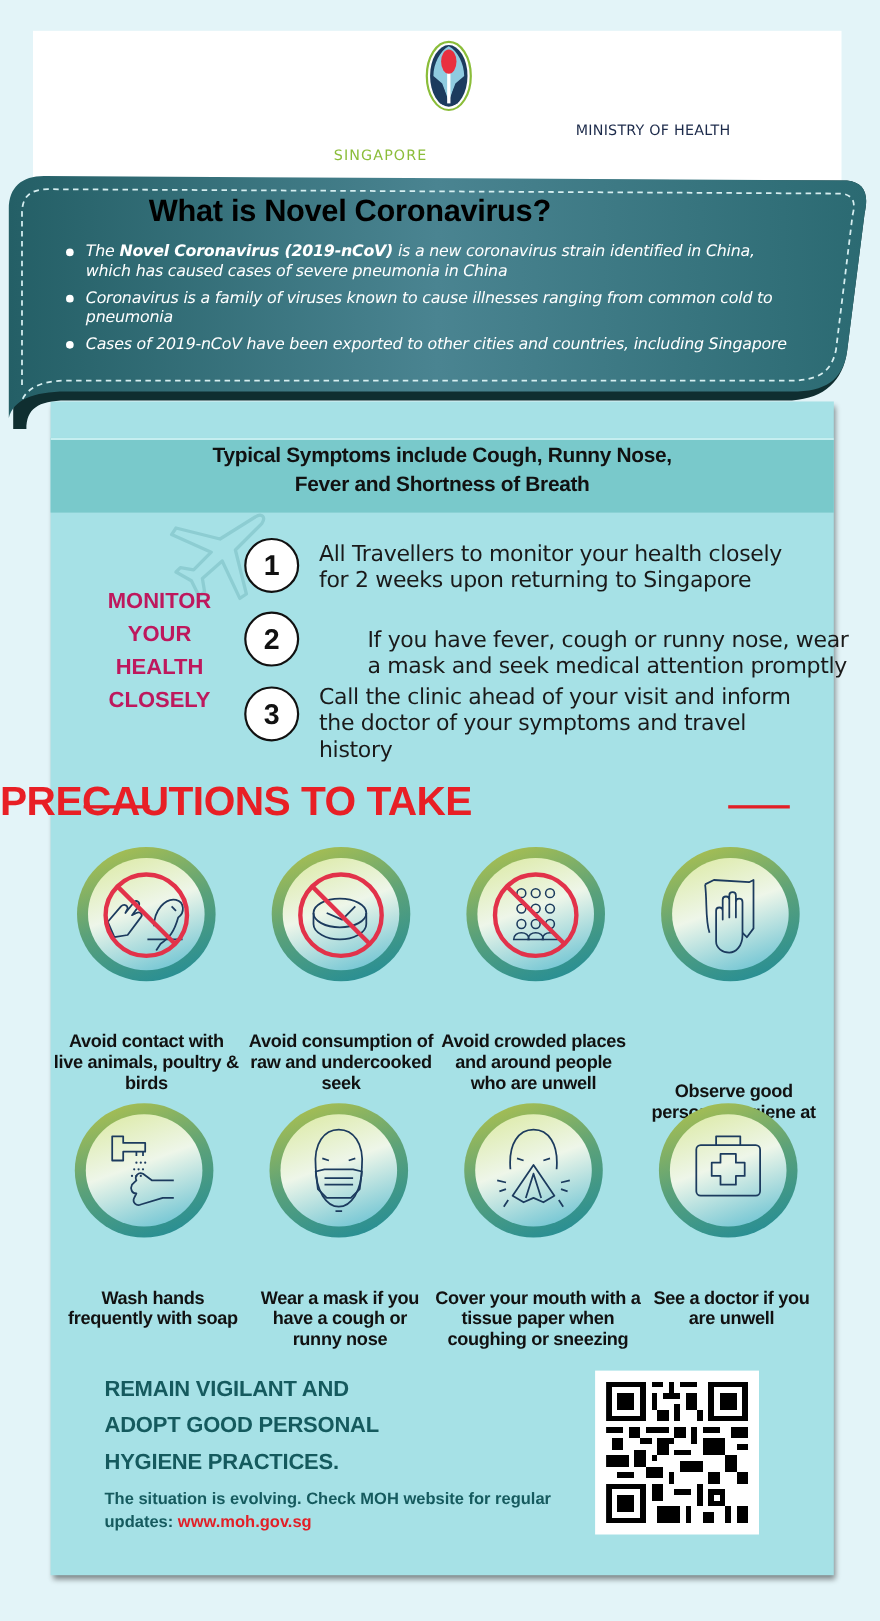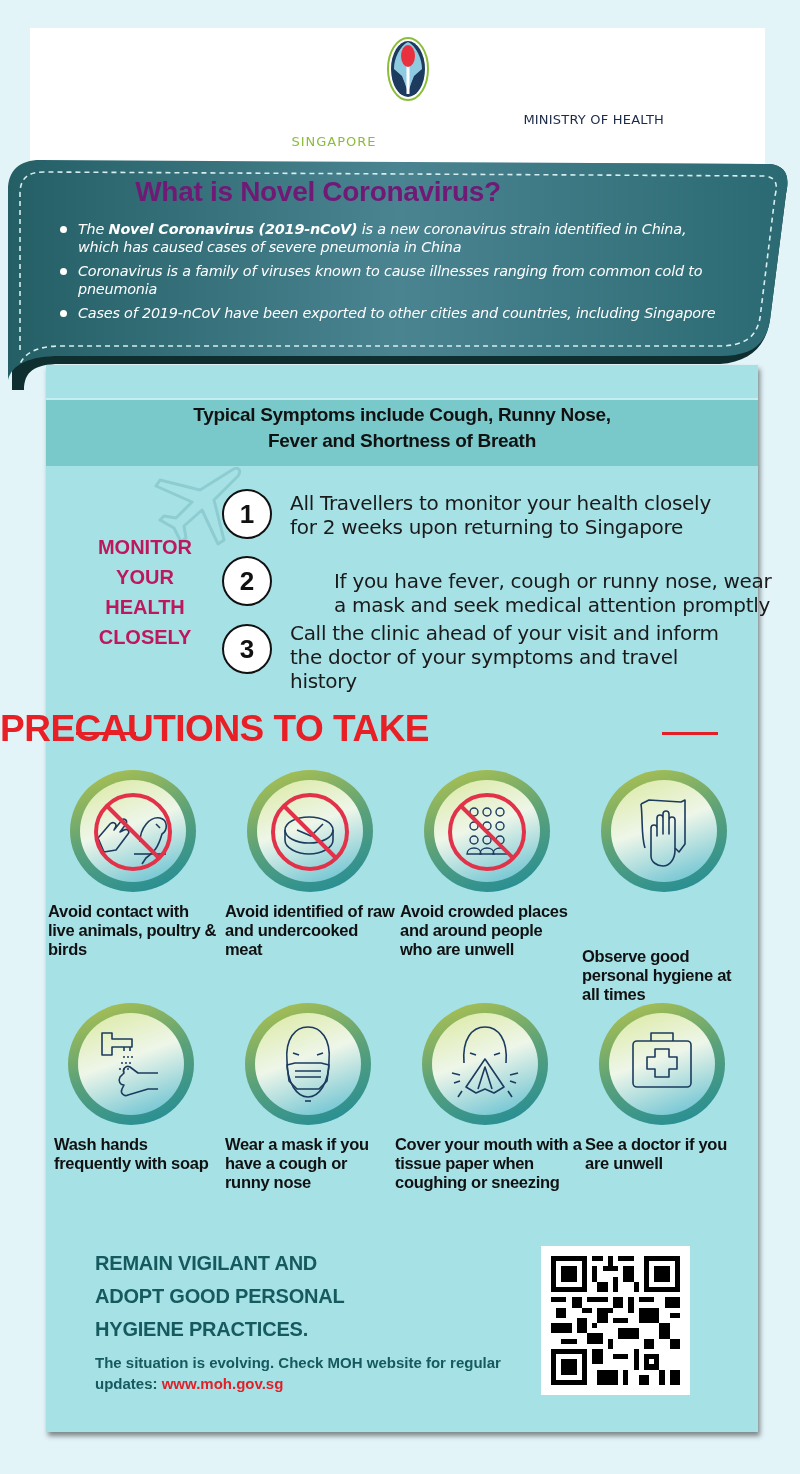--- a/index.html
+++ b/index.html
@@ -12,32 +12,32 @@
   .white-card {
     position: absolute; left: 30px; top: 28px; width: 735px; height: 150px;
     background: #ffffff;
   }
   .logo { position: absolute; left: 386px; top: 36px; width: 44px; height: 66px; }
   .moh-title {
     position: absolute; left: 0; width: 664px; top: 112px; text-align: right;
     font-family: "DejaVu Sans", sans-serif; font-size: 13px; color: #1c2a4a; letter-spacing: 0.2px;
   }
   .moh-sub {
-    position: absolute; left: 0; width: 668px; top: 134px; text-align: center;
+    position: absolute; left: 12px; width: 668px; top: 134px; text-align: center;
     font-family: "DejaVu Sans", sans-serif; font-size: 13px; color: #8bbd3a; letter-spacing: 1px;
   }
   .main-panel {
     position: absolute; left: 46px; top: 365px; width: 712px; height: 1067px;
     background: #a6e1e6;
     box-shadow: 2px 4px 5px rgba(0,0,0,0.45);
   }
   .ribbon-wrap { position: absolute; left: 0; top: 150px; width: 800px; height: 240px; }
   .banner-title {
     position: absolute; left: 0; width: 636px; top: 176px; text-align: center;
-    font-family: "Liberation Sans", sans-serif; font-weight: bold; font-size: 28px; color: #701a75;
+    font-family: "Liberation Sans", sans-serif; font-weight: bold; font-size: 28px; color: #000000;
     letter-spacing: -0.3px;
   }
   .banner-list { position: absolute; left: 58px; top: 220px; width: 660px; list-style: none; }
   .banner-list li {
     position: relative; padding-left: 20px; color: #ffffff; font-style: italic;
     font-family: "DejaVu Sans", sans-serif; font-size: 14.4px; line-height: 18px; margin-bottom: 6px;
     letter-spacing: -0.2px;
   }
   .banner-list li::before {
     content: ""; position: absolute; left: 2px; top: 6px; width: 7px; height: 7px; border-radius: 50%; background: #fff;
@@ -75,22 +75,22 @@
   .icon-circle {
     position: absolute; width: 126px; height: 122px; border-radius: 50%;
     background: linear-gradient(160deg, #b6c44a 0%, #5aa17a 50%, #1d8a9a 100%);
   }
   .icon-circle .inner {
     position: absolute; left: 10px; top: 10px; right: 10px; bottom: 10px; border-radius: 50%;
     background: linear-gradient(160deg, #dbe9a0 0%, #eef6e9 45%, #5dbdd0 100%);
   }
   .icon-circle svg { position: absolute; left: 0; top: 0; width: 126px; height: 122px; }
   .icon-label {
-    position: absolute; width: 170px; text-align: left;
-    font-weight: bold; font-size: 16.5px; line-height: 19px; color: #111; letter-spacing: -0.3px;
+    position: absolute; width: 170px; text-align: center;
+    font-weight: bold; font-size: 16.5px; line-height: 19px; color: #111; letter-spacing: -0.3px; margin-top: 36px;
   }
   .vigilant {
     position: absolute; left: 95px; top: 1247px; width: 430px;
     font-weight: bold; font-size: 20px; line-height: 33px; color: #155a5e; letter-spacing: -0.2px;
   }
   .evolving {
     position: absolute; left: 95px; top: 1352px; width: 440px;
     font-weight: bold; font-size: 15px; line-height: 21px; color: #155a5e;
   }
   .evolving .url { color: #e21f26; }
@@ -220,21 +220,21 @@
   <svg viewBox="0 0 126 122">
     <g fill="none" stroke="#1c3b5e" stroke-width="1.6" stroke-linejoin="round">
       <path d="M40 34 L48 30 L80 32 L84 30 L84 74 L78 82 L74 78"></path>
       <path d="M40 34 C42 50, 40 66, 44 78"></path>
       <path d="M50 86 L50 58 C50 54, 56 54, 56 58 L56 66 L56 48 C56 44, 62 44, 62 48 L62 64 L62 44 C62 40, 68 40, 68 44 L68 64 L68 50 C68 46, 74 46, 74 50 L74 80 C74 90, 68 96, 62 96 C56 96, 50 92, 50 86 Z"></path>
     </g>
   </svg>
 </div>
 
 <div class="icon-label" style="left:48px;top:902px;">Avoid contact with live animals, poultry &amp; birds</div>
-<div class="icon-label" style="left:225px;top:902px;width:170px;">Avoid identified of raw and undercooked meat</div>
+<div class="icon-label" style="left:225px;top:902px;width:170px;">Avoid consumption of raw and undercooked seek</div>
 <div class="icon-label" style="left:400px;top:902px;">Avoid crowded places and around people who are unwell</div>
 <div class="icon-label" style="left:582px;top:947px;">Observe good personal hygiene at all times</div>
 
 <div class="icon-circle" style="left:68px;top:1003px;">
   <div class="inner"></div>
   <svg viewBox="0 0 126 122">
     <g fill="none" stroke="#1c3b5e" stroke-width="1.6" stroke-linejoin="round">
       <path d="M34 30 L44 30 L44 36 L64 36 L64 44 L44 44 L44 52 L34 52 Z"></path>
       <path d="M56 44 L56 48 M62 44 L62 48"></path>
     </g>

